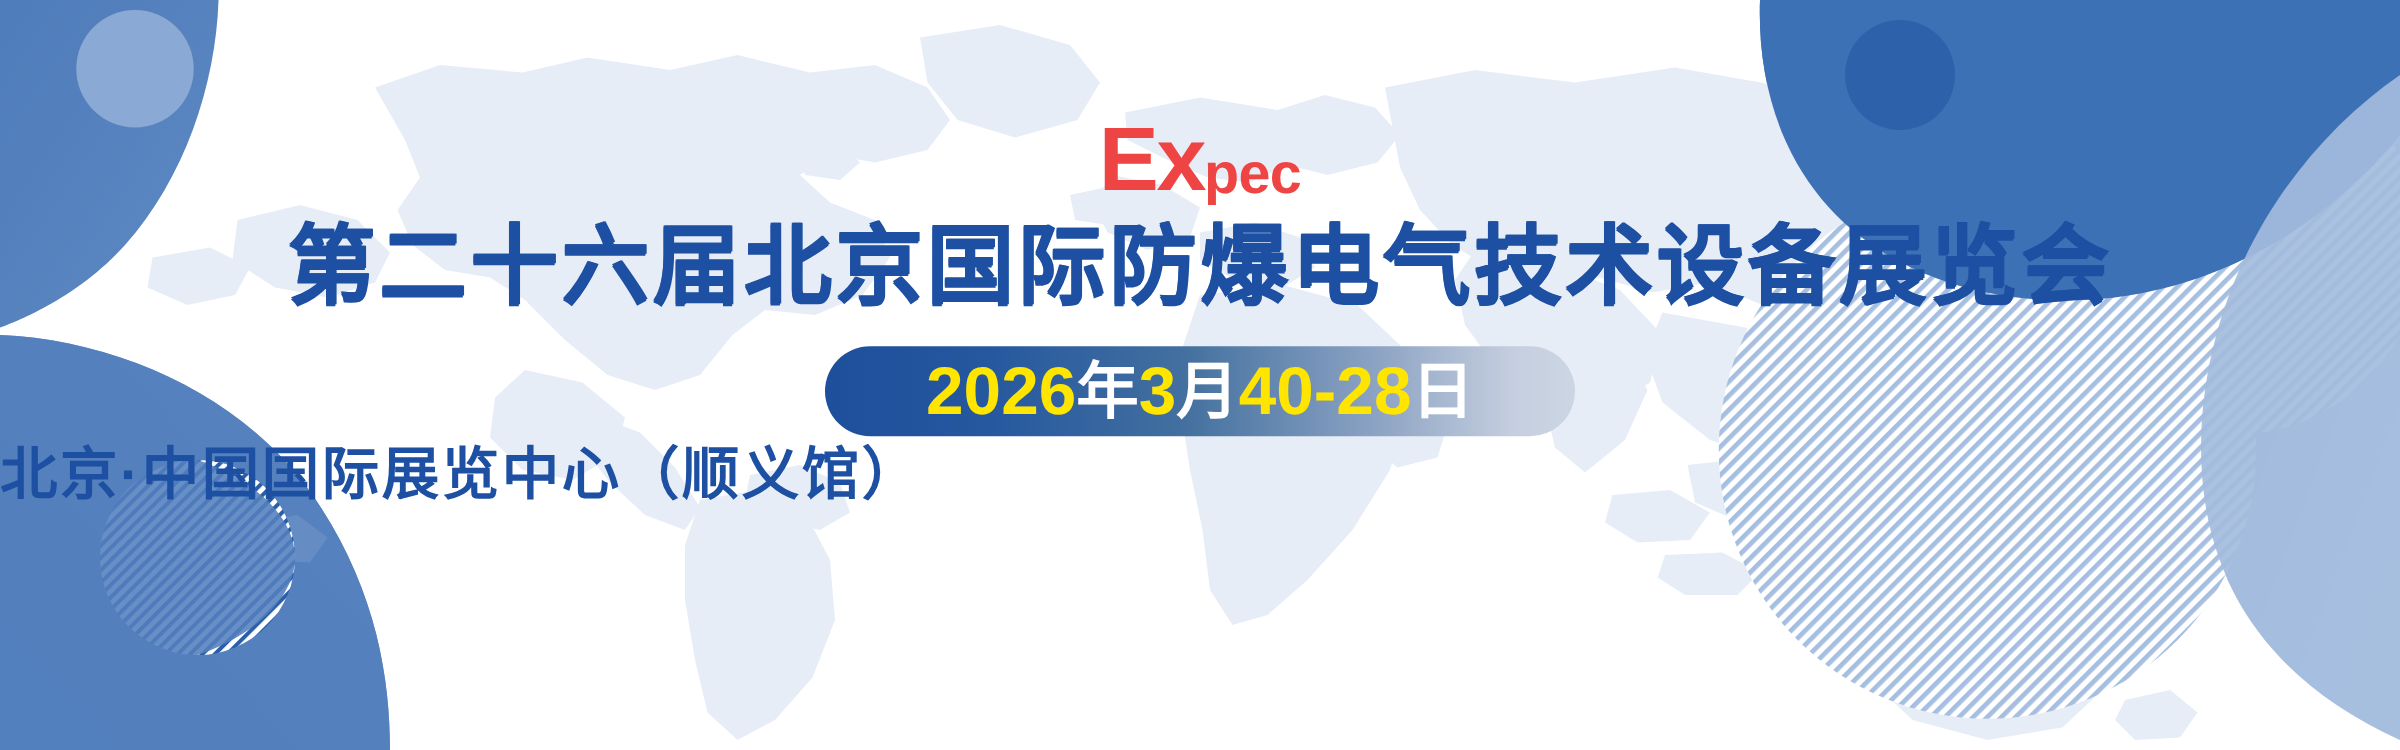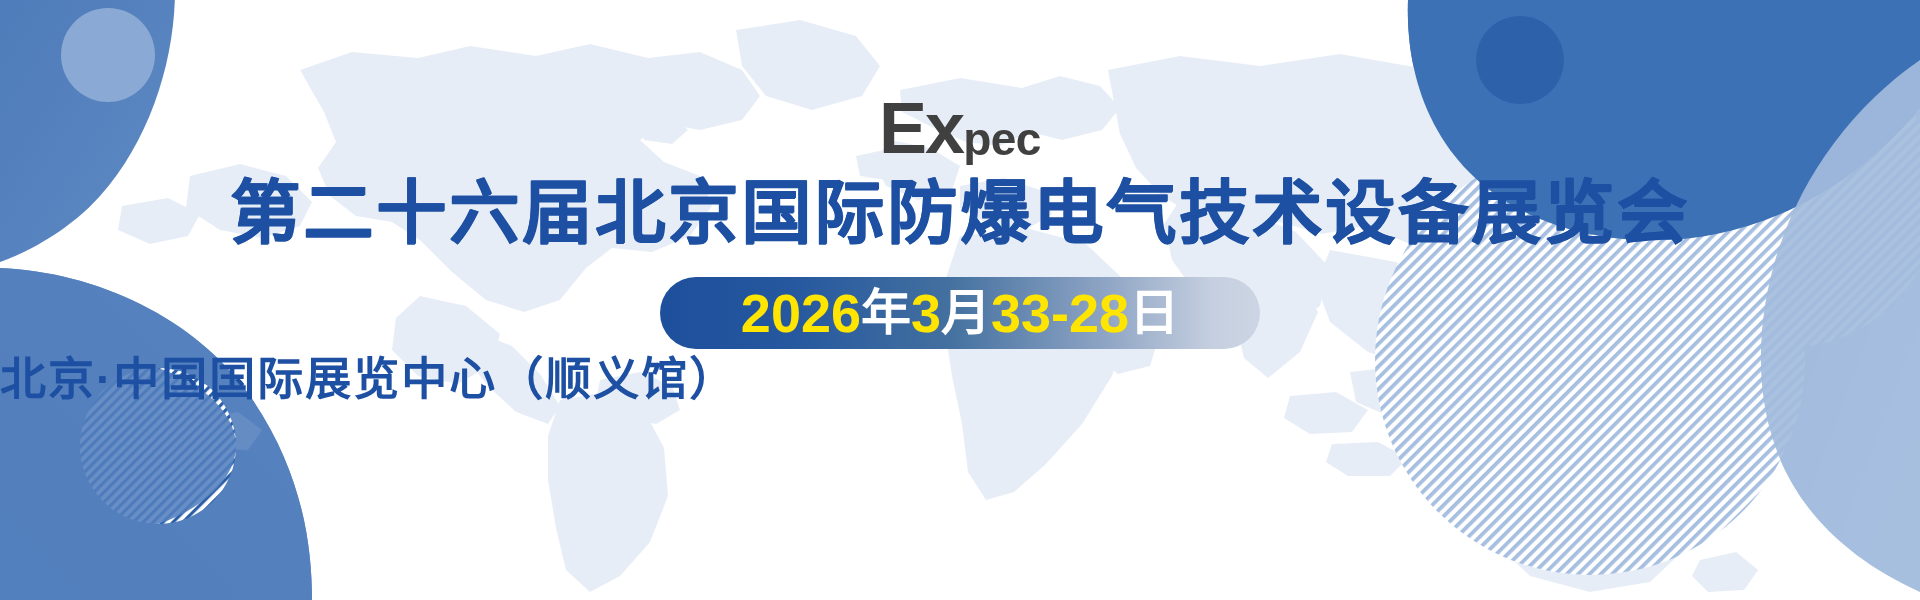--- a/index.html
+++ b/index.html
@@ -43,21 +43,21 @@
   .logo-wrap {
     position: absolute;
     left: 0;
     right: 0;
     top: 92px;
     text-align: center;
     line-height: 1;
   }
   .logo {
     display: inline-block;
-    color: #404040;
+    color: #ef4444;
     letter-spacing: -1px;
     white-space: nowrap;
   }
   .logo .lg-ex {
     font-size: 72px;
     font-weight: 800;
     letter-spacing: -2px;
   }
   .logo .lg-pec {
     font-size: 46px;
@@ -328,21 +328,21 @@
 
     <div class="logo-wrap">
       <span class="logo"><span class="lg-ex">Ex</span><span class="lg-pec">pec</span></span>
     </div>
 
     <div class="title-wrap">
       <h1 class="title" style="margin:0;">第二十六届北京国际防爆电气技术设备展览会</h1>
     </div>
 
     <div class="pill-wrap">
-      <div class="pill"><span class="d-num">2026</span><span class="d-cn">年</span><span class="d-num">3</span><span class="d-cn">月</span><span class="d-num">33-28</span><span class="d-cn">日</span></div>
+      <div class="pill"><span class="d-num">2026</span><span class="d-cn">年</span><span class="d-num">3</span><span class="d-cn">月</span><span class="d-num">40-28</span><span class="d-cn">日</span></div>
     </div>
 
     <div class="venue-wrap">
       <div class="venue">北京·中国国际展览中心（顺义馆）</div>
     </div>
 
   </div>
 </div>
 
 </body></html>

